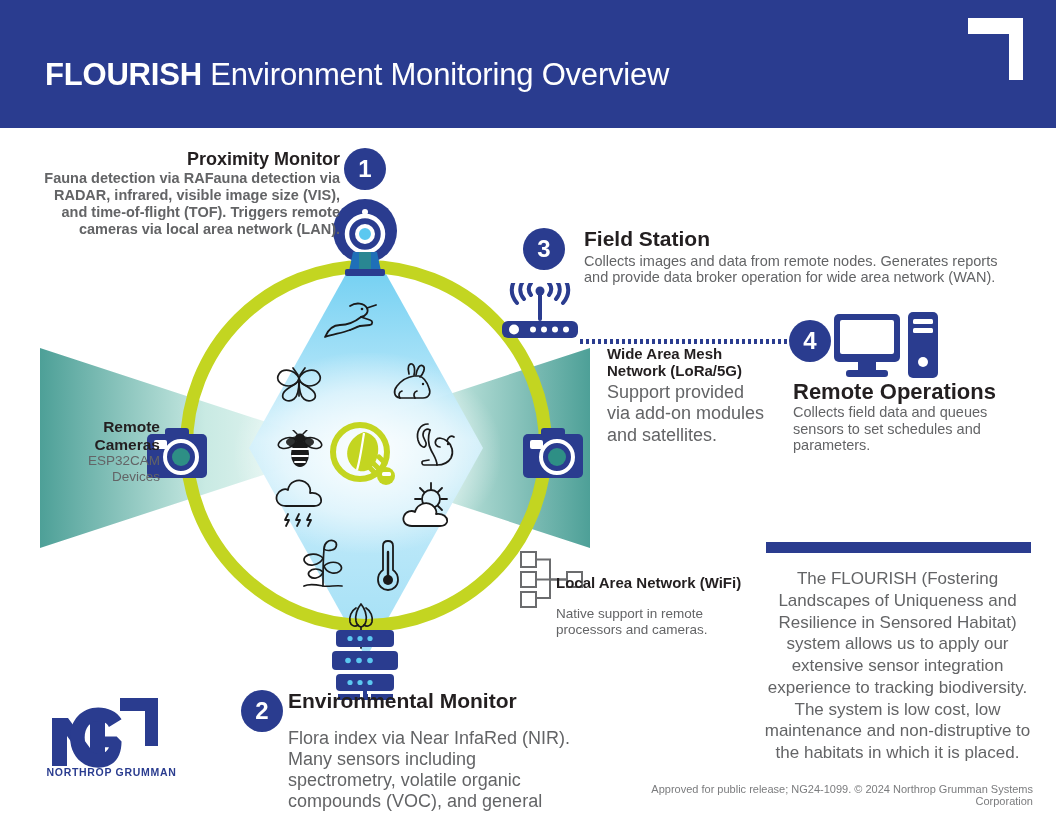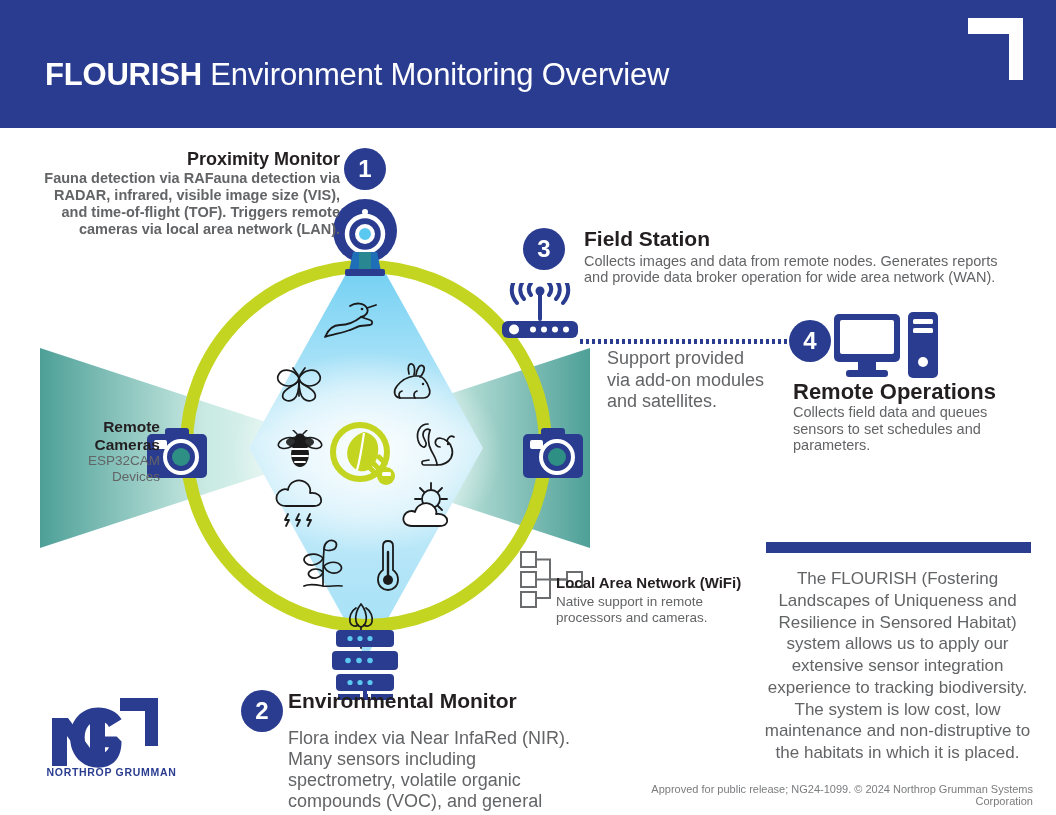--- a/index.html
+++ b/index.html
@@ -103,21 +103,21 @@
   .blk-remops { left:793px; top:252px; width:235px; }
   .blk-remops .h { font-size:22px; }
   .blk-remops .p { font-size:14.5px; margin-top:0; }
 
   .blk-remcam { left:45px; top:290px; width:115px; text-align:right; }
   .blk-remcam .h { font-size:15.5px; line-height:1.14; }
   .blk-remcam .p { font-size:13.5px; line-height:1.18; margin-top:0px; }
 
   .blk-lan { left:556px; top:447px; width:190px; }
   .blk-lan .h { font-size:15px; line-height:1.12; }
-  .blk-lan .p { font-size:13.5px; margin-top:2px; line-height:1.2; }
+  .blk-lan .p { font-size:13.5px; margin-top:14px; line-height:1.2; }
 
   .blk-env { left:288px; top:561px; width:290px; }
   .blk-env .h { font-size:21px; line-height:1.1; }
   .blk-env .p { font-size:18px; margin-top:16px; }
 
   
   .panel-rule {
     position:absolute; left:766px; top:414px; width:265px; height:11px;
     background:#2a3c8f;
   }
@@ -388,20 +388,21 @@
       <div class="h">Proximity Monitor</div>
       <div class="p">Fauna detection via RAFauna detection via RADAR, infrared, visible image size (VIS), and time-of-flight (TOF). Triggers remote cameras via local area network (LAN).</div>
     </div>
 
     <div class="tb blk-field">
       <div class="h">Field Station</div>
       <div class="p">Collects images and data from remote nodes. Generates reports and provide data broker operation for wide area network (WAN).</div>
     </div>
 
     <div class="tb blk-wamn">
+      <div class="h">Wide Area Mesh Network (LoRa/5G)</div>
       <div class="p">Support provided via add-on modules and satellites.</div>
     </div>
 
     <div class="tb blk-remops">
       <div class="h">Remote Operations</div>
       <div class="p">Collects field data and queues sensors to set schedules and parameters.</div>
     </div>
 
     <div class="tb blk-remcam">
       <div class="h">Remote Cameras</div>

